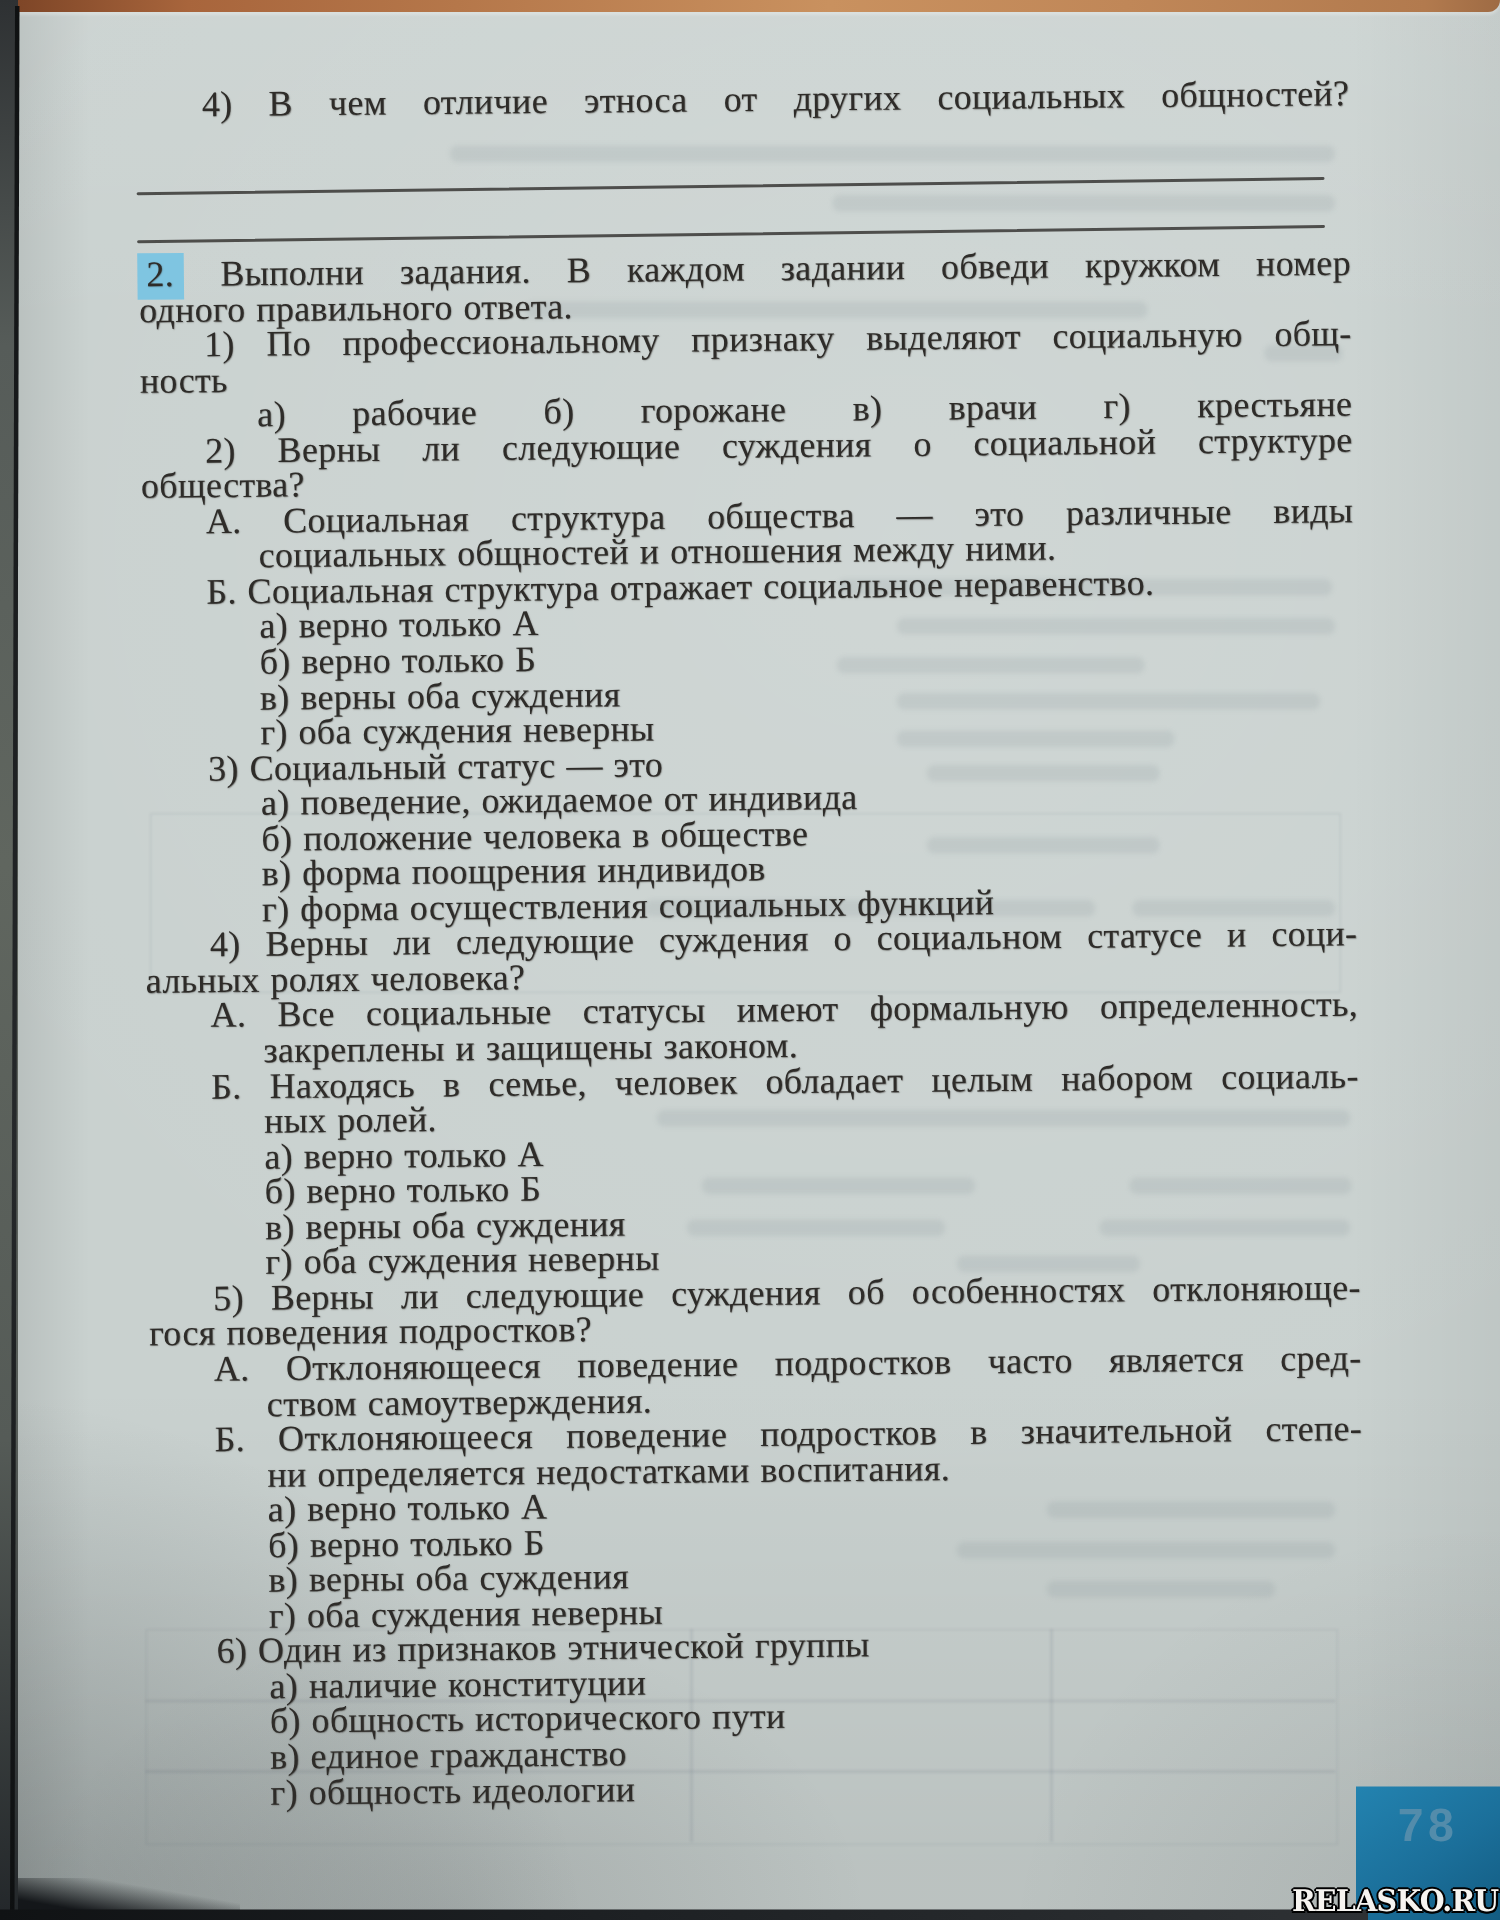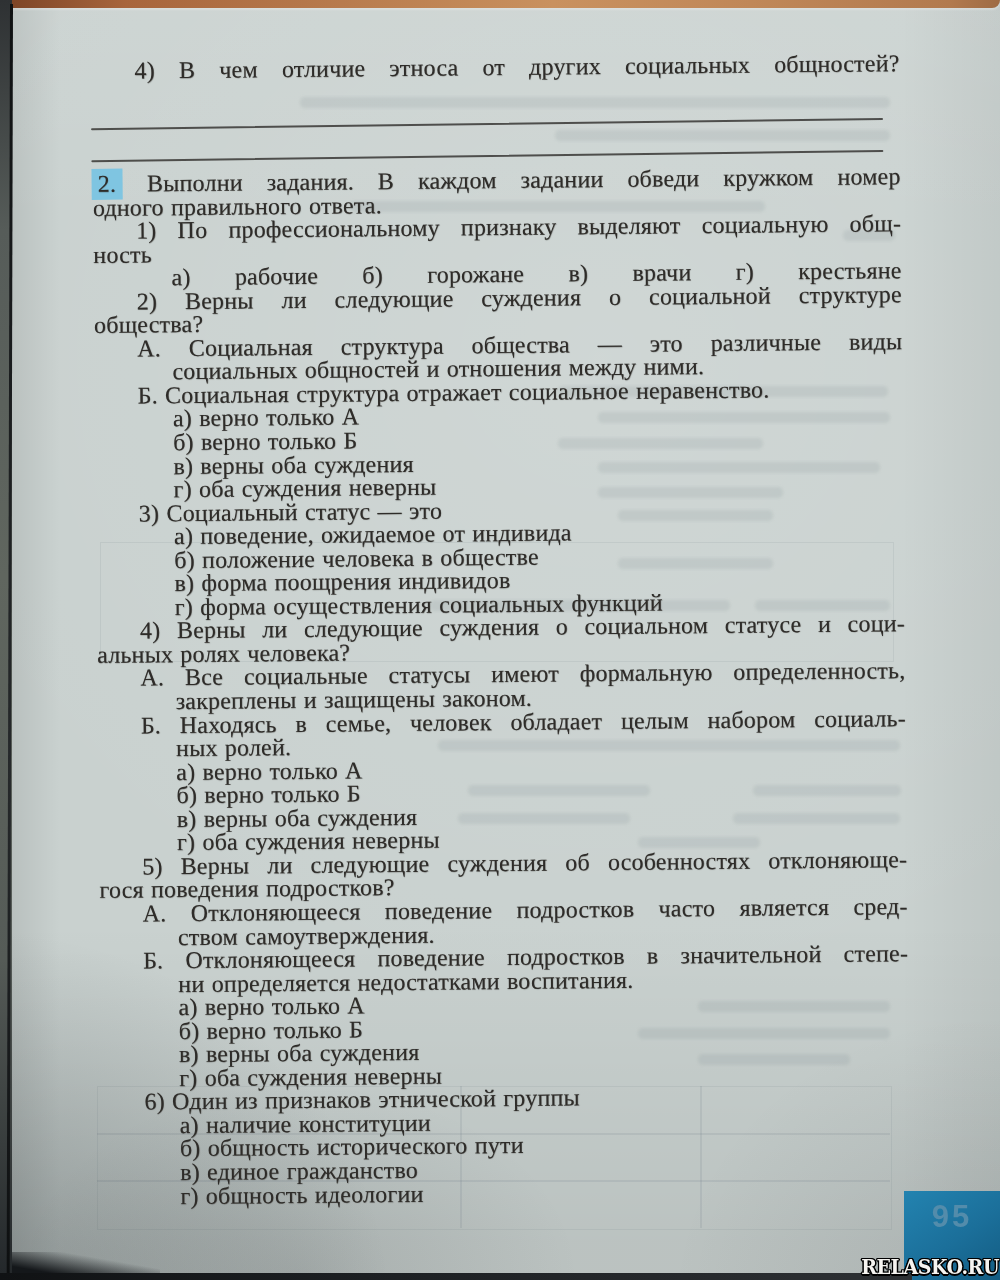--- a/index.html
+++ b/index.html
@@ -148,21 +148,21 @@
           <div class="ln o">г) оба суждения неверны</div>
           <div class="ln q">6) Один из признаков этнической группы</div>
           <div class="ln o">а) наличие конституции</div>
           <div class="ln o">б) общность исторического пути</div>
           <div class="ln o">в) единое гражданство</div>
           <div class="ln o">г) общность идеологии</div>
         </div>
     </div>
 
     <div class="pagenum">
-      <span class="num">95</span>
+      <span class="num">78</span>
     </div>
     <div class="watermark">RELASKO.RU</div>
   </div>
 
   <div class="top-edge"></div>
   <div class="left-edge"></div>
   <div class="page-edge-line"></div>
   <div class="bottom-wedge"></div>
   <div class="bottom-edge"></div>
 </div>

